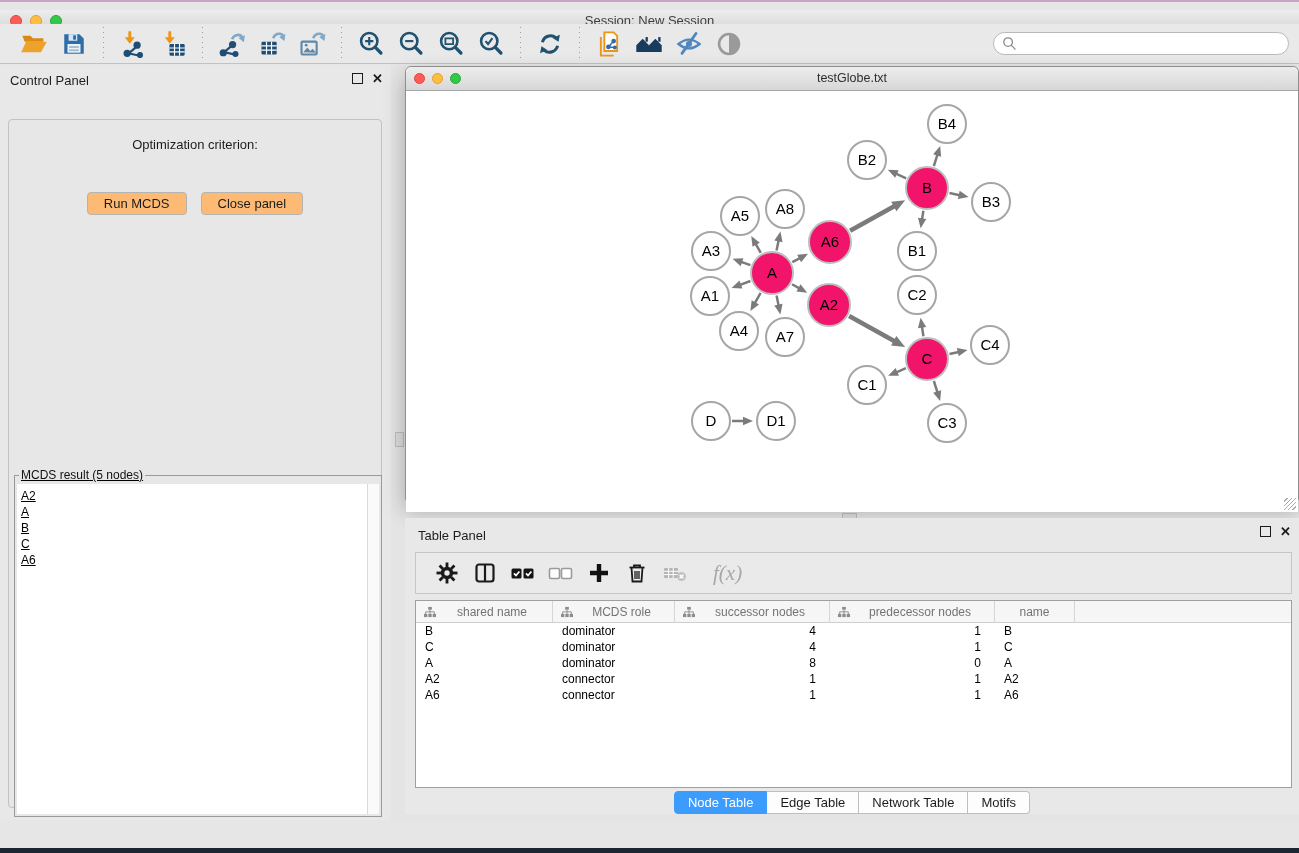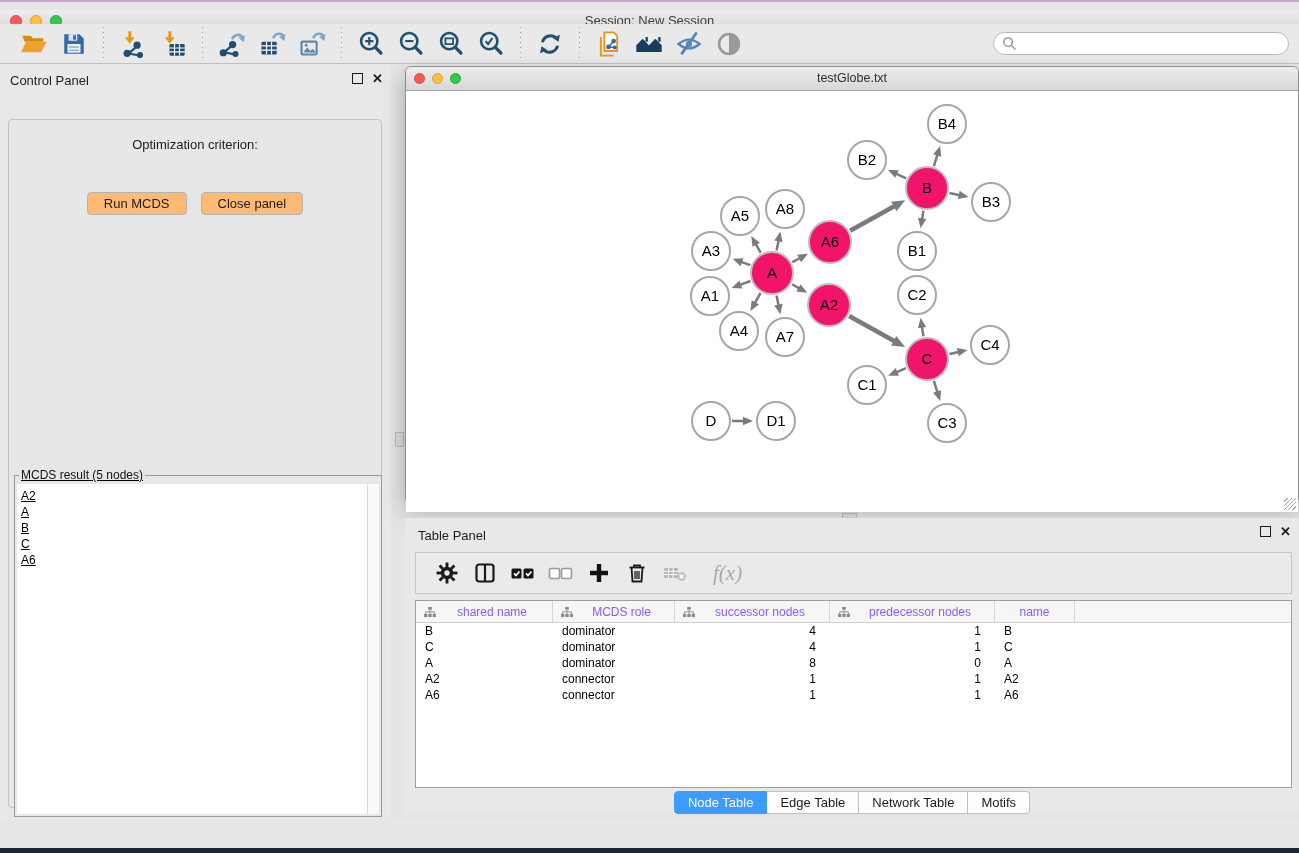--- a/index.html
+++ b/index.html
@@ -61,21 +61,21 @@
   .net-canvas{position:relative;width:100%;height:421px;background:#FFFFFF;border-radius:0;overflow:hidden;}
   .resize-grip{position:absolute;right:2px;bottom:2px;width:12px;height:12px;background:repeating-linear-gradient(135deg,transparent,transparent 2px,#ABABAB 2px,#ABABAB 3px);}
   
   .table-panel{position:absolute;left:405px;top:453px;width:894px;height:296px;background:#E8E8E8;}
   .tp-title{position:absolute;left:13px;top:10px;font-size:13px;color:#1E1E1E;}
   .tp-toolbar{position:absolute;left:10px;top:34px;width:877px;height:42px;background:#EAEAEA;border:1px solid #C6C6C6;box-sizing:border-box;display:flex;align-items:center;padding-left:12px;}
   .tp-tool{width:30px;height:28px;margin:0 4px;display:flex;align-items:center;justify-content:center;}
   .fx-label{font-family:"Liberation Serif",serif;font-style:italic;color:#A8A8A8;font-size:21px;margin-left:19px;}
   .data-table{position:absolute;left:10px;top:82px;width:877px;height:188px;background:#FFFFFF;border:1px solid #9F9F9F;box-sizing:border-box;overflow:hidden;}
   .dt-header{display:flex;height:21px;background:#F6F6F6;border-bottom:1px solid #CFCFCF;}
-  .dt-hcell{display:flex;align-items:center;border-right:1px solid #D6D6D6;font-size:12px;color:#8b5cf6;box-sizing:border-box;padding-left:8px;}
+  .dt-hcell{display:flex;align-items:center;border-right:1px solid #D6D6D6;font-size:12px;color:#737373;box-sizing:border-box;padding-left:8px;}
   .dt-hcell .hlabel{flex:1;text-align:center;padding-right:8px;}
   .dt-row{display:flex;height:16px;}
   .dt-cell{font-size:12px;color:#000;box-sizing:border-box;line-height:16px;white-space:nowrap;overflow:hidden;}
   .bottom-tabs{position:absolute;left:0;right:0;top:273px;display:flex;justify-content:center;}
   
   .statusbar{position:absolute;left:0;top:852px;width:100%;height:30px;background:#ECECEC;border-top:1px solid #C8C8C8;box-sizing:border-box;}
   .sb-listbtn{position:absolute;left:8px;top:4px;width:32px;height:24px;background:#EFEFEF;border:1px solid #ABABAB;display:flex;align-items:center;justify-content:center;box-sizing:border-box;}
   .sb-memory{position:absolute;right:6px;top:4px;height:24px;background:#F7F7F7;border:1px solid #ABABAB;display:flex;align-items:center;padding:0 10px;gap:6px;font-size:12px;color:#111;box-sizing:border-box;}
   .mem-dot{width:11px;height:11px;border-radius:50%;background:#1FA32C;}
   .desktop-strip{position:absolute;left:0;bottom:0;width:100%;height:5px;background:#1C2633;}

